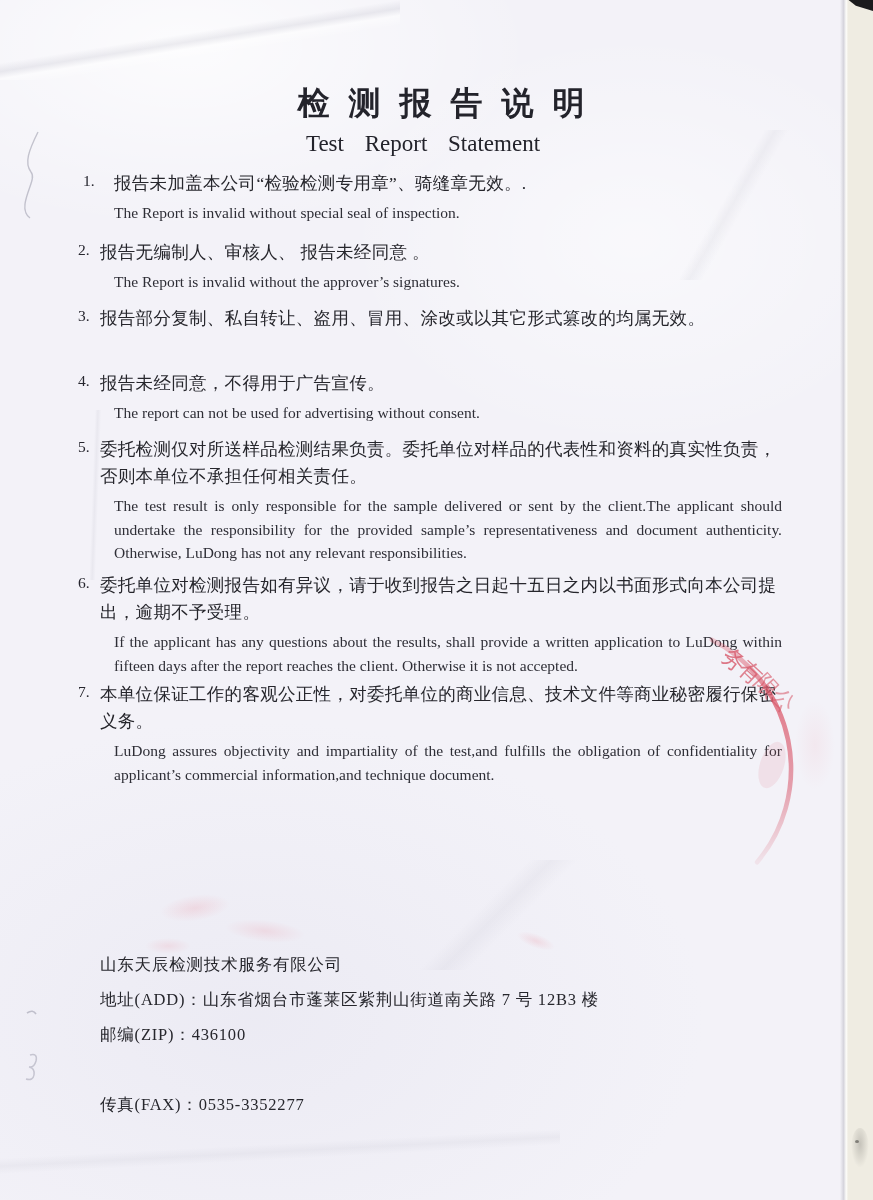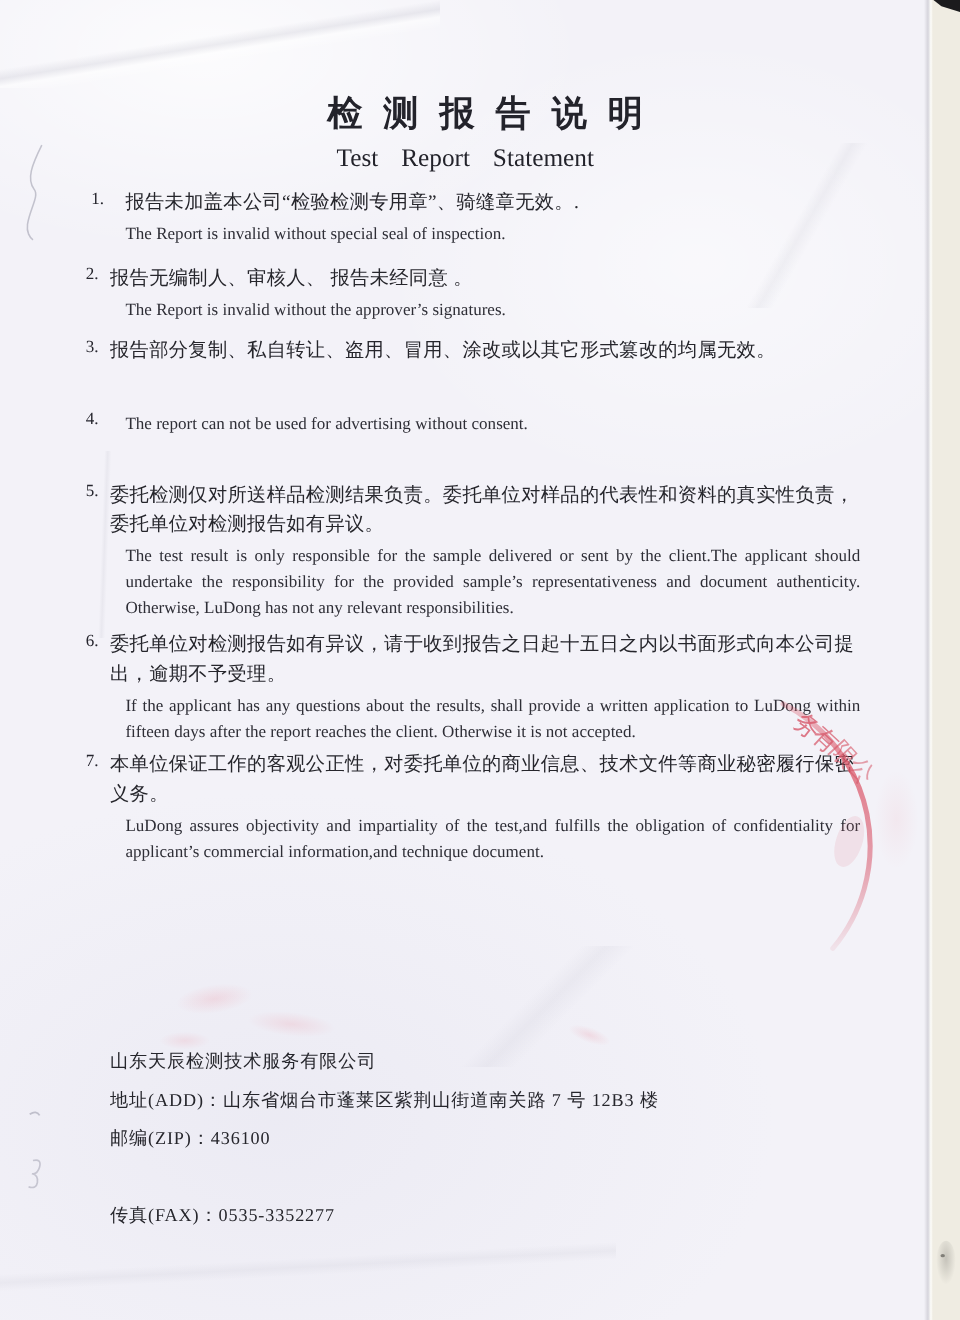--- a/index.html
+++ b/index.html
@@ -109,25 +109,26 @@
       <span class="num">2.</span>
       <div class="zh">报告无编制人、审核人、 报告未经同意 。</div>
       <div class="en">The Report is invalid without the approver’s signatures.</div>
     </div>
     <div class="item item-3">
       <span class="num">3.</span>
       <div class="zh">报告部分复制、私自转让、盗用、冒用、涂改或以其它形式篡改的均属无效。</div>
     </div>
     <div class="item item-4">
       <span class="num">4.</span>
+      <div class="zh">报告未经同意，不得用于广告宣传。</div>
       <div class="en">The report can not be used for advertising without consent.</div>
     </div>
     <div class="item item-5">
       <span class="num">5.</span>
-      <div class="zh">委托检测仅对所送样品检测结果负责。委托单位对样品的代表性和资料的真实性负责，委托单位对检测报告如有异议。</div>
+      <div class="zh">委托检测仅对所送样品检测结果负责。委托单位对样品的代表性和资料的真实性负责，否则本单位不承担任何相关责任。</div>
       <div class="en">The test result is only responsible for the sample delivered or sent by the client.The applicant should undertake the responsibility for the provided sample’s representativeness and document authenticity. Otherwise, LuDong has not any relevant responsibilities.</div>
     </div>
     <div class="item item-6">
       <span class="num">6.</span>
       <div class="zh">委托单位对检测报告如有异议，请于收到报告之日起十五日之内以书面形式向本公司提出，逾期不予受理。</div>
       <div class="en">If the applicant has any questions about the results, shall provide a written application to LuDong within fifteen days after the report reaches the client. Otherwise it is not accepted.</div>
     </div>
     <div class="item item-7">
       <span class="num">7.</span>
       <div class="zh">本单位保证工作的客观公正性，对委托单位的商业信息、技术文件等商业秘密履行保密义务。</div>

